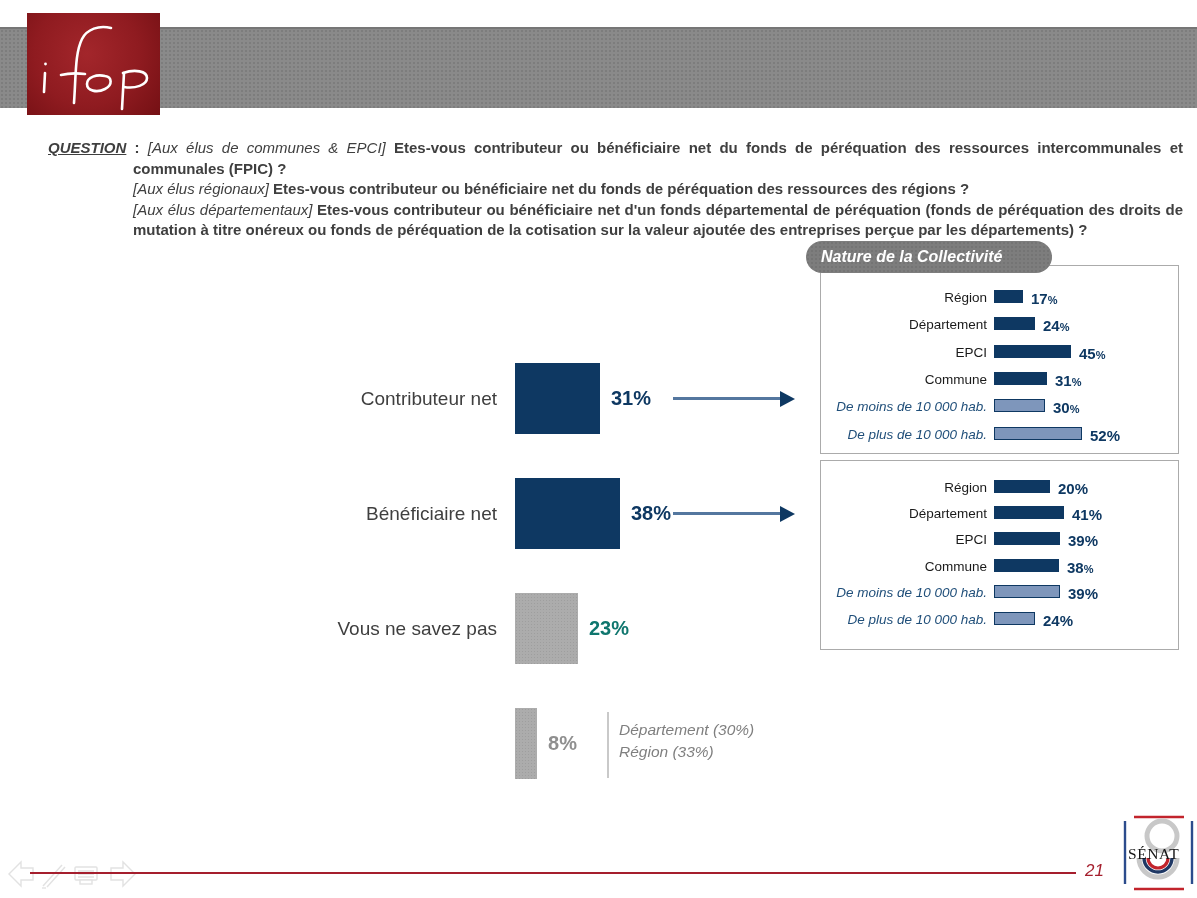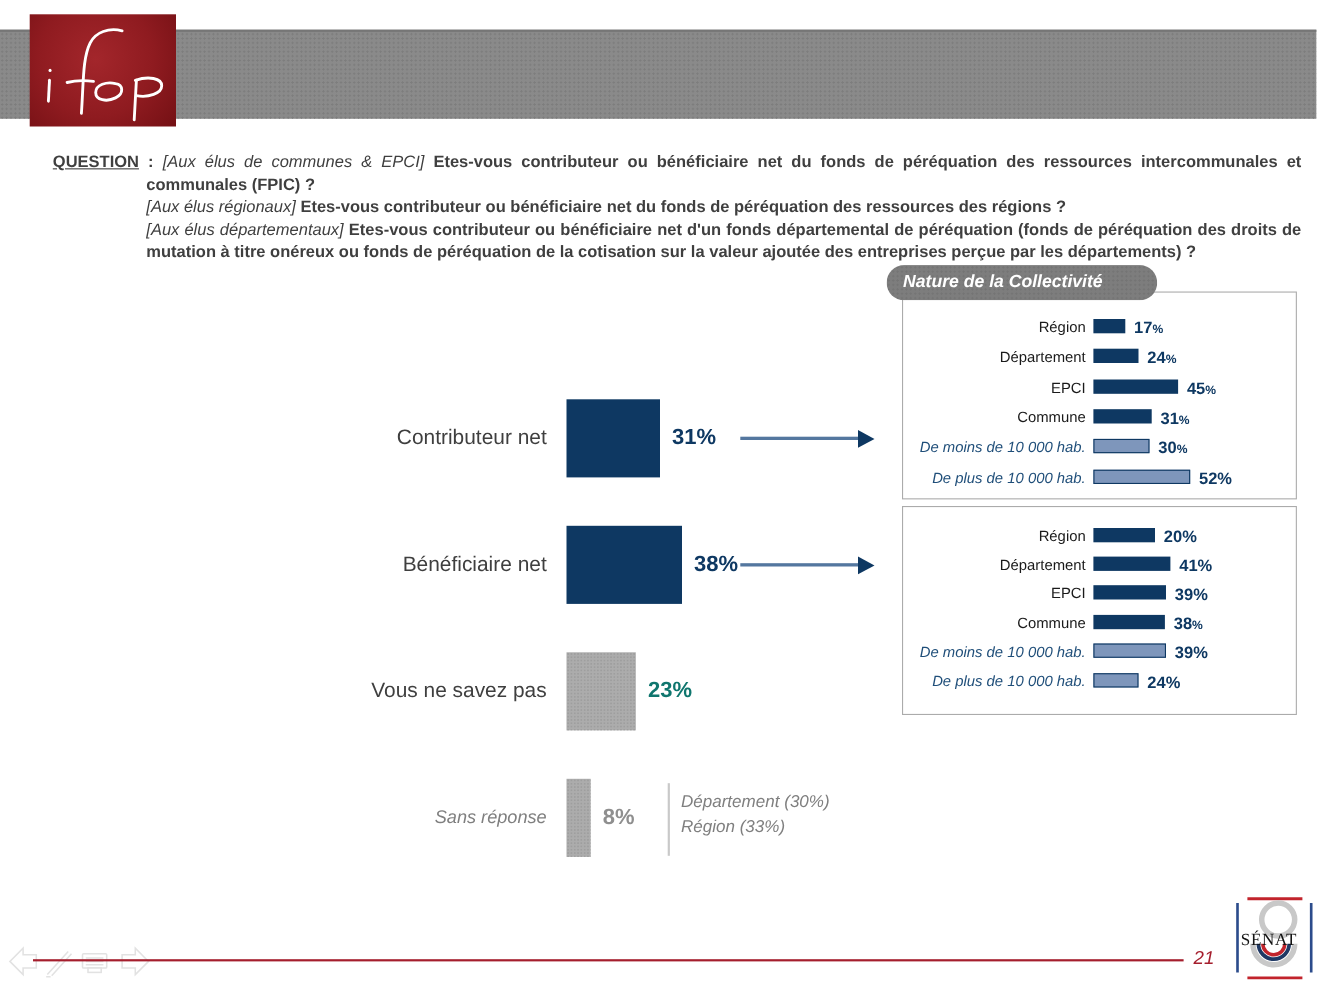--- a/index.html
+++ b/index.html
@@ -16,21 +16,21 @@
              background:radial-gradient(circle at 45% 40%, #A3262B 0%, #8F1B20 55%, #741014 100%);}
   .ifop-logo svg{position:absolute;left:0;top:0;}
   .sr-only{position:absolute;width:1px;height:1px;overflow:hidden;clip:rect(0 0 0 0);}
 
   
   .q-block{position:absolute;left:48px;top:138px;width:1135px;color:#3F3F3F;font-size:15px;
            line-height:20.5px;text-align:justify;}
   .q-block p{margin:0;}
   .q-first{padding-left:85px;text-indent:-85px;}
   .q-rest{margin-left:85px !important;}
-  .q-label{font-weight:bold;text-decoration:underline;}
+  .q-label{font-weight:bold;text-decoration:underline;font-style:italic;}
   .q-colon{font-weight:bold;}
   .q-tag{font-style:italic;}
   .q-text{font-weight:bold;}
 
   
   .m-row{position:absolute;left:0;width:1197px;height:71px;}
   .m-cat{position:absolute;left:180px;width:317px;height:71px;display:flex;align-items:center;
          justify-content:flex-end;font-size:19px;color:#3F3F3F;white-space:nowrap;}
   .m-cat-muted{font-size:16.5px;font-style:italic;color:#7F7F7F;}
   .m-bar{position:absolute;left:515px;top:0;height:71px;}
@@ -139,21 +139,20 @@
       </div>
       <div class="m-row" style="top: 593px;">
         <div class="m-cat">Vous ne savez pas</div>
         <div class="m-bar m-bar-gray" style="width: 63px;"></div>
         <div class="m-val m-val-gray23" style="left: 589px;">
           <span>23</span>
           <span>%</span>
         </div>
       </div>
       <div class="m-row" style="top: 708px;">
-        <div class="m-cat m-cat-muted">Sans réponse</div>
         <div class="m-bar m-bar-gray" style="width: 22px;"></div>
         <div class="m-val m-val-gray8" style="left: 548px;">
           <span>8</span>
           <span>%</span>
         </div>
       </div>
       <div class="m-note-line"></div>
       <div class="m-note">
         <div>Département (30%)</div>
         <div>Région (33%)</div>

